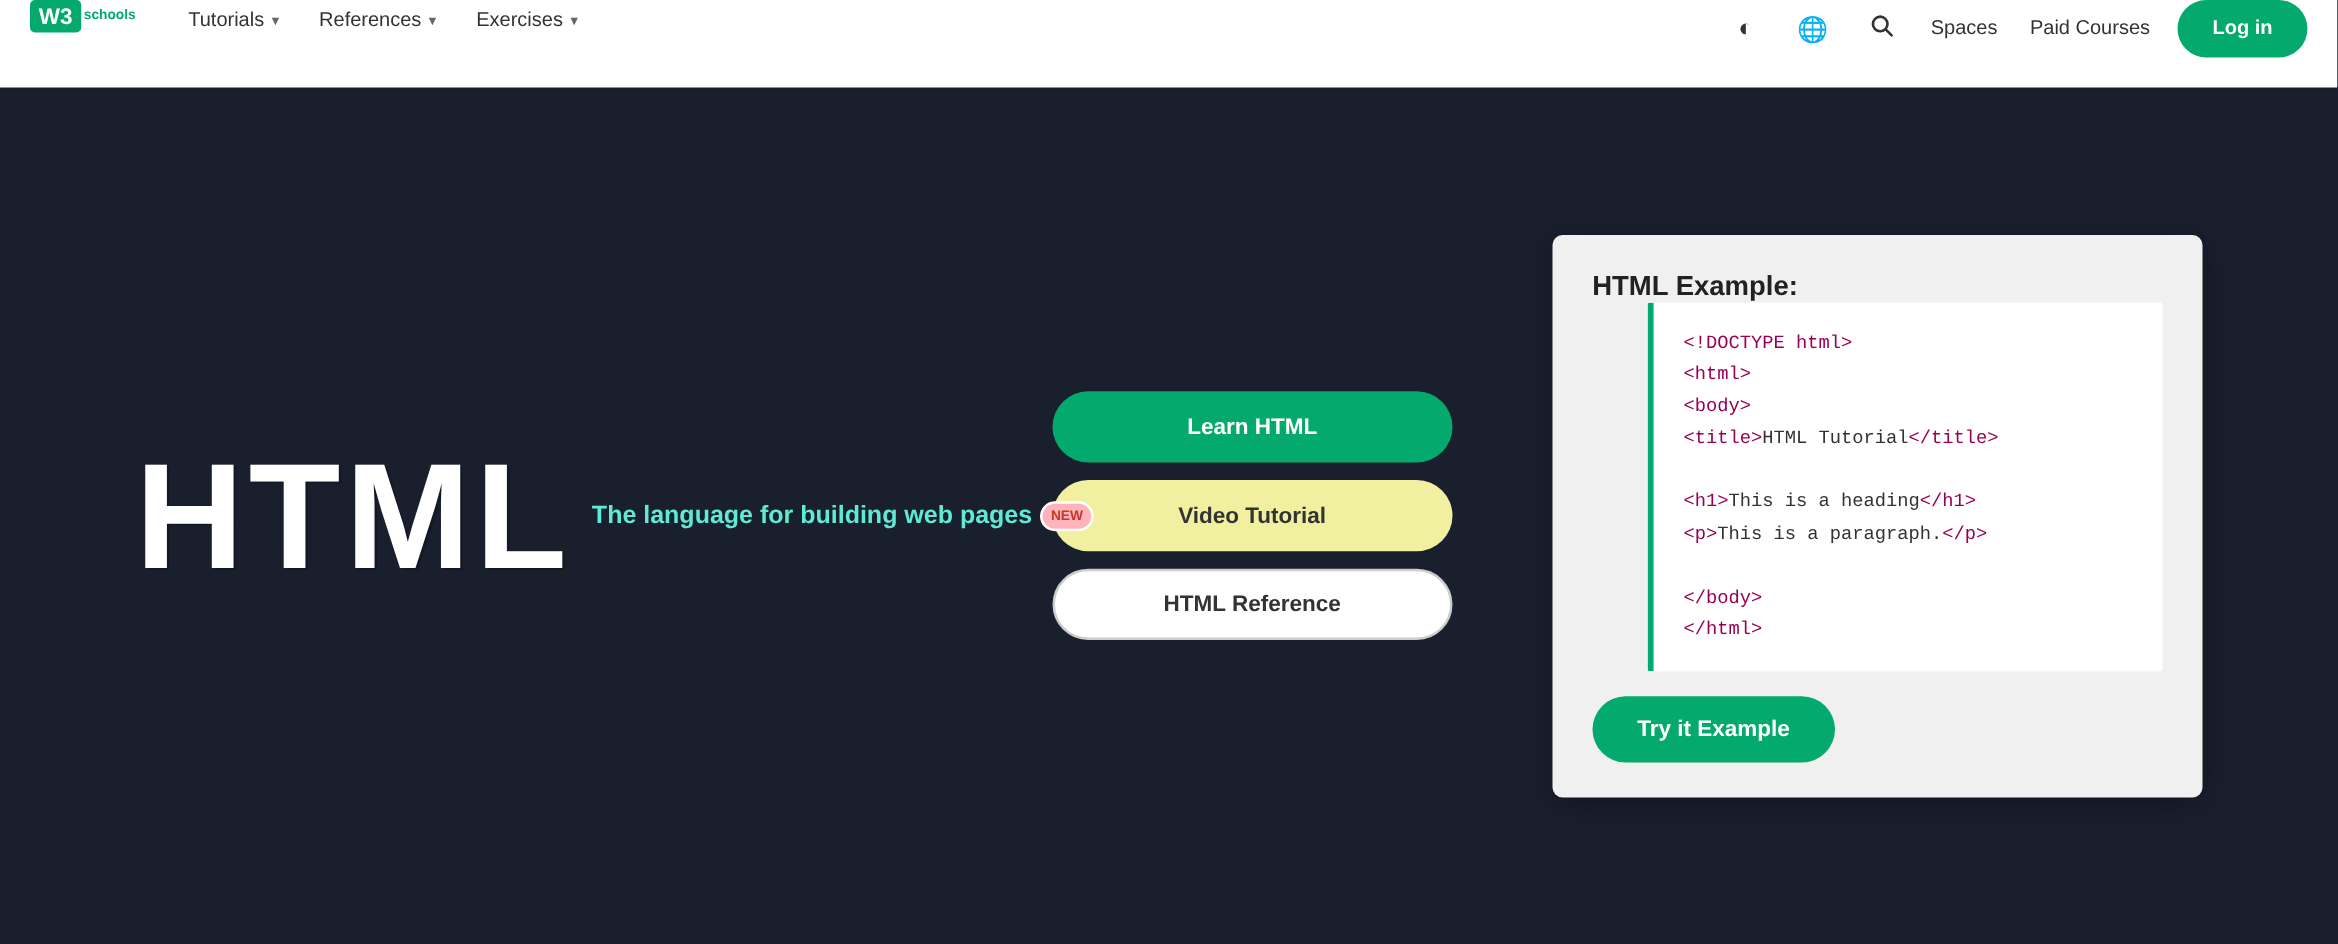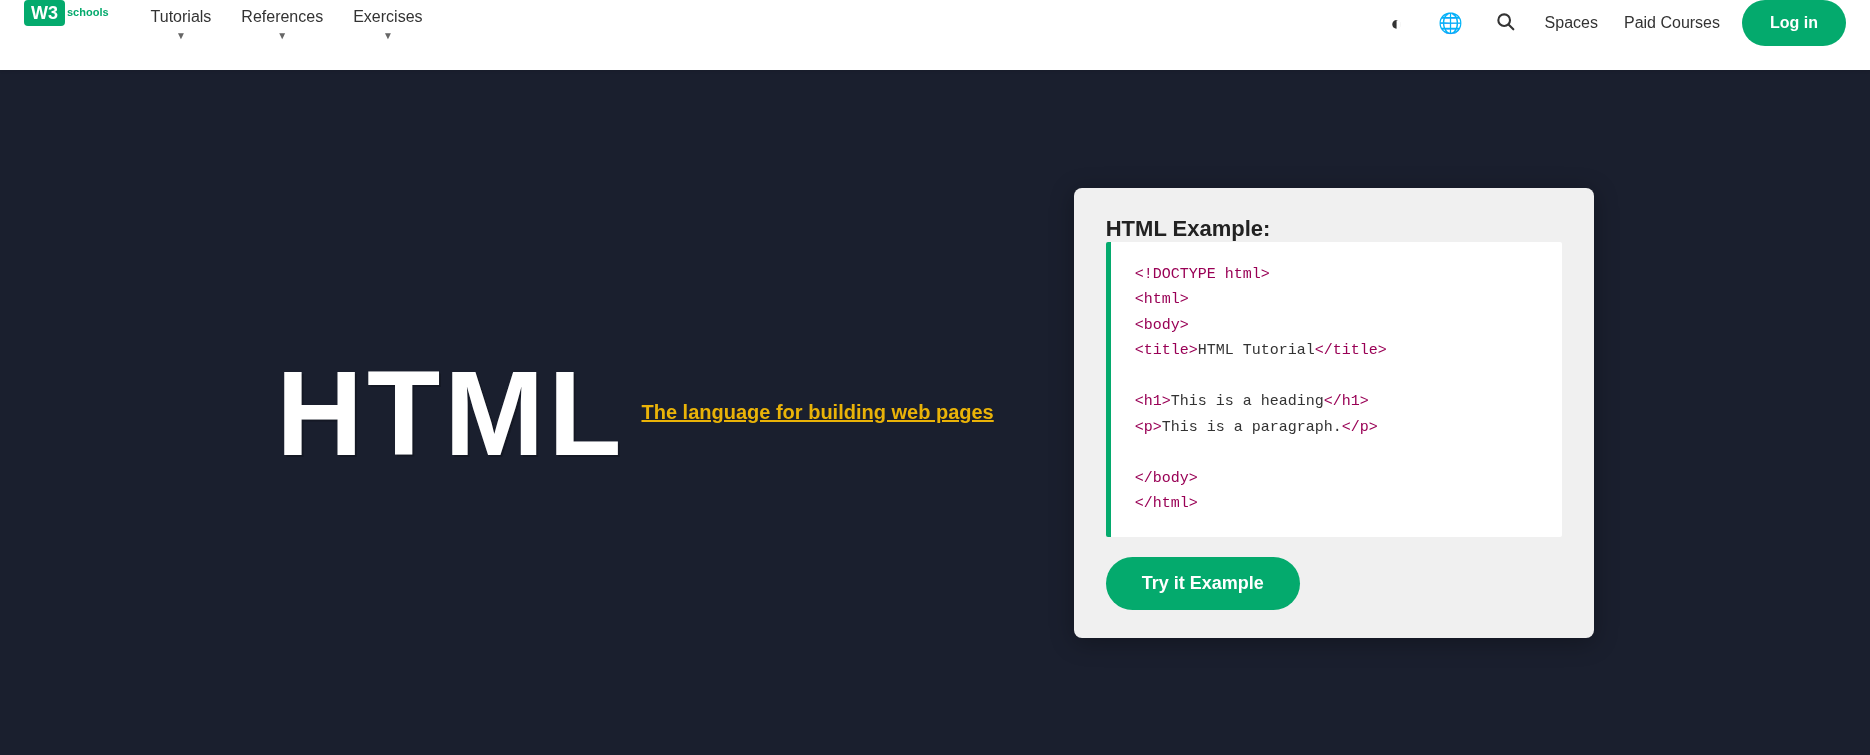--- a/index.html
+++ b/index.html
@@ -53,21 +53,20 @@
       align-items: center;
       gap: 4px;
       padding: 8px 12px;
       border-radius: 4px;
       cursor: pointer;
       font-size: 16px;
       font-weight: 500;
       color: #333;
       transition: background 0.15s;
       white-space: nowrap;
-      flex-direction: column;
     }
     .nav-item .chevron {
       font-size: 10px;
       color: #666;
     }
     .nav-right {
       display: flex;
       align-items: center;
       gap: 18px;
       margin-left: auto;
@@ -127,23 +126,22 @@
       font-size: 120px;
       font-weight: 900;
       color: #fff;
       letter-spacing: 4px;
       line-height: 1;
       text-shadow: 2px 2px 0 rgba(0,0,0,0.2);
     }
     .hero-subtitle {
       font-size: 20px;
       font-weight: 700;
-      color: #eab308;
+      color: #5eead4;
       text-align: center;
-      text-decoration: underline;
     }
     .hero-buttons {
       display: flex;
       flex-direction: column;
       gap: 14px;
       align-items: center;
       width: 320px;
     }
     .btn-learn {
       background: #04aa6d;
@@ -217,20 +215,21 @@
     }
     .code-box {
       background: #fff;
       border-left: 5px solid #04aa6d;
       padding: 20px 24px;
       font-family: 'Courier New', Courier, monospace;
       font-size: 15px;
       line-height: 1.7;
       border-radius: 2px;
       margin-bottom: 20px;
+      margin-left: 44px;
     }
     .code-line { display: block; }
     .tag { color: #905; }
     .code-text { color: #333; }
 
     .try-btn {
       background: #04aa6d;
       color: #fff;
       border: none;
       border-radius: 30px;
@@ -281,20 +280,28 @@
     <button class="nav-text-btn">Spaces</button>
     <button class="nav-text-btn">Paid Courses</button>
     <button class="login-btn">Log in</button>
   </div>
 </nav>
 
 <section class="hero">
   <div class="hero-left">
     <h1 class="hero-title">HTML</h1>
     <p class="hero-subtitle">The language for building web pages</p>
+    <div class="hero-buttons">
+      <button class="btn-learn">Learn HTML</button>
+      <div class="btn-video-wrap">
+        <span class="new-badge">NEW</span>
+        <button class="btn-video">Video Tutorial</button>
+      </div>
+      <button class="btn-reference">HTML Reference</button>
+    </div>
   </div>
 
   <div class="code-card">
     <div class="code-card-title">HTML Example:</div>
     <div class="code-box">
       <span class="code-line">
         <span class="tag">&lt;!DOCTYPE html&gt;</span>
       </span>
       <span class="code-line">
         <span class="tag">&lt;html&gt;</span>

